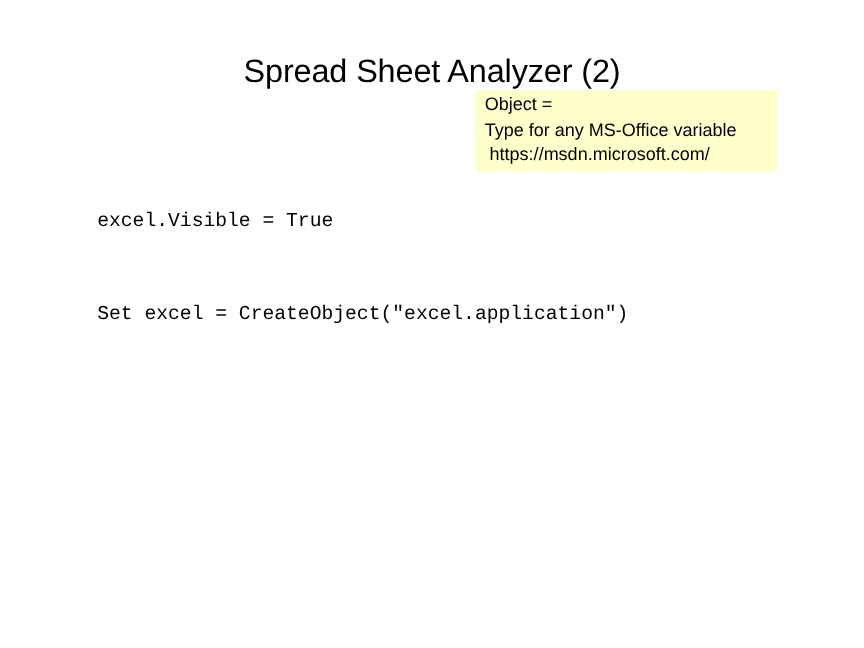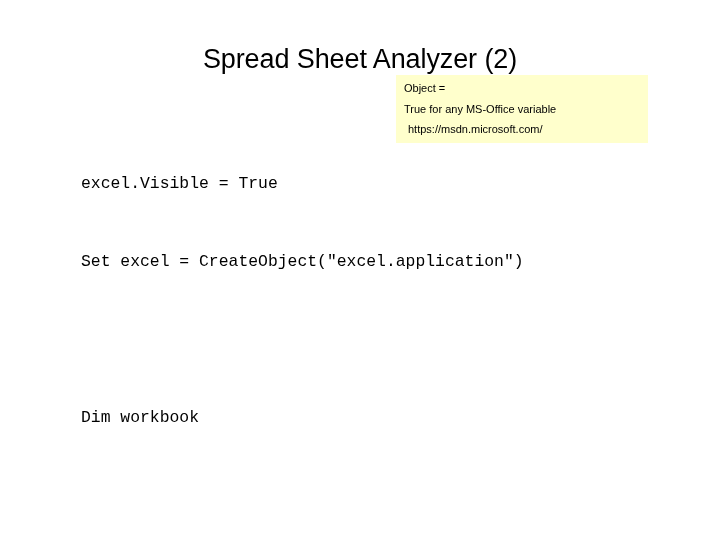--- a/index.html
+++ b/index.html
@@ -63,46 +63,45 @@
     left: 396px;
     top: 75px;
     width: 252px;
     height: 68px;
     background: #ffffcc;
     box-sizing: border-box;
     padding: 3px 0 0 8px;
   }
   .callout-line {
     font-family: "Liberation Sans", sans-serif;
-    font-size: 11px;
+    font-size: 15px;
     line-height: 20.5px;
     color: #000000;
     white-space: nowrap;
   }
   .callout-line.url {
     padding-left: 4px;
   }
 </style>
 </head>
 <body>
 
 <div class="slide">
 
   <div class="slide-title">Spread Sheet Analyzer (2)</div>
 
   <div class="code-body">
     <div class="code-line">excel.Visible = True</div>
     <div class="code-line">Set excel = CreateObject("excel.application")</div>
     <div class="code-line blank"></div>
-    <div class="code-line">Dim workbook</div>
     
     
     
     
   </div>
 
   <div class="callout">
     <div class="callout-line">Object =</div>
-    <div class="callout-line">True for any MS-Office variable</div>
+    <div class="callout-line">Type for any MS-Office variable</div>
     <div class="callout-line url">https://msdn.microsoft.com/</div>
   </div>
 
 </div>
 
 </body></html>

